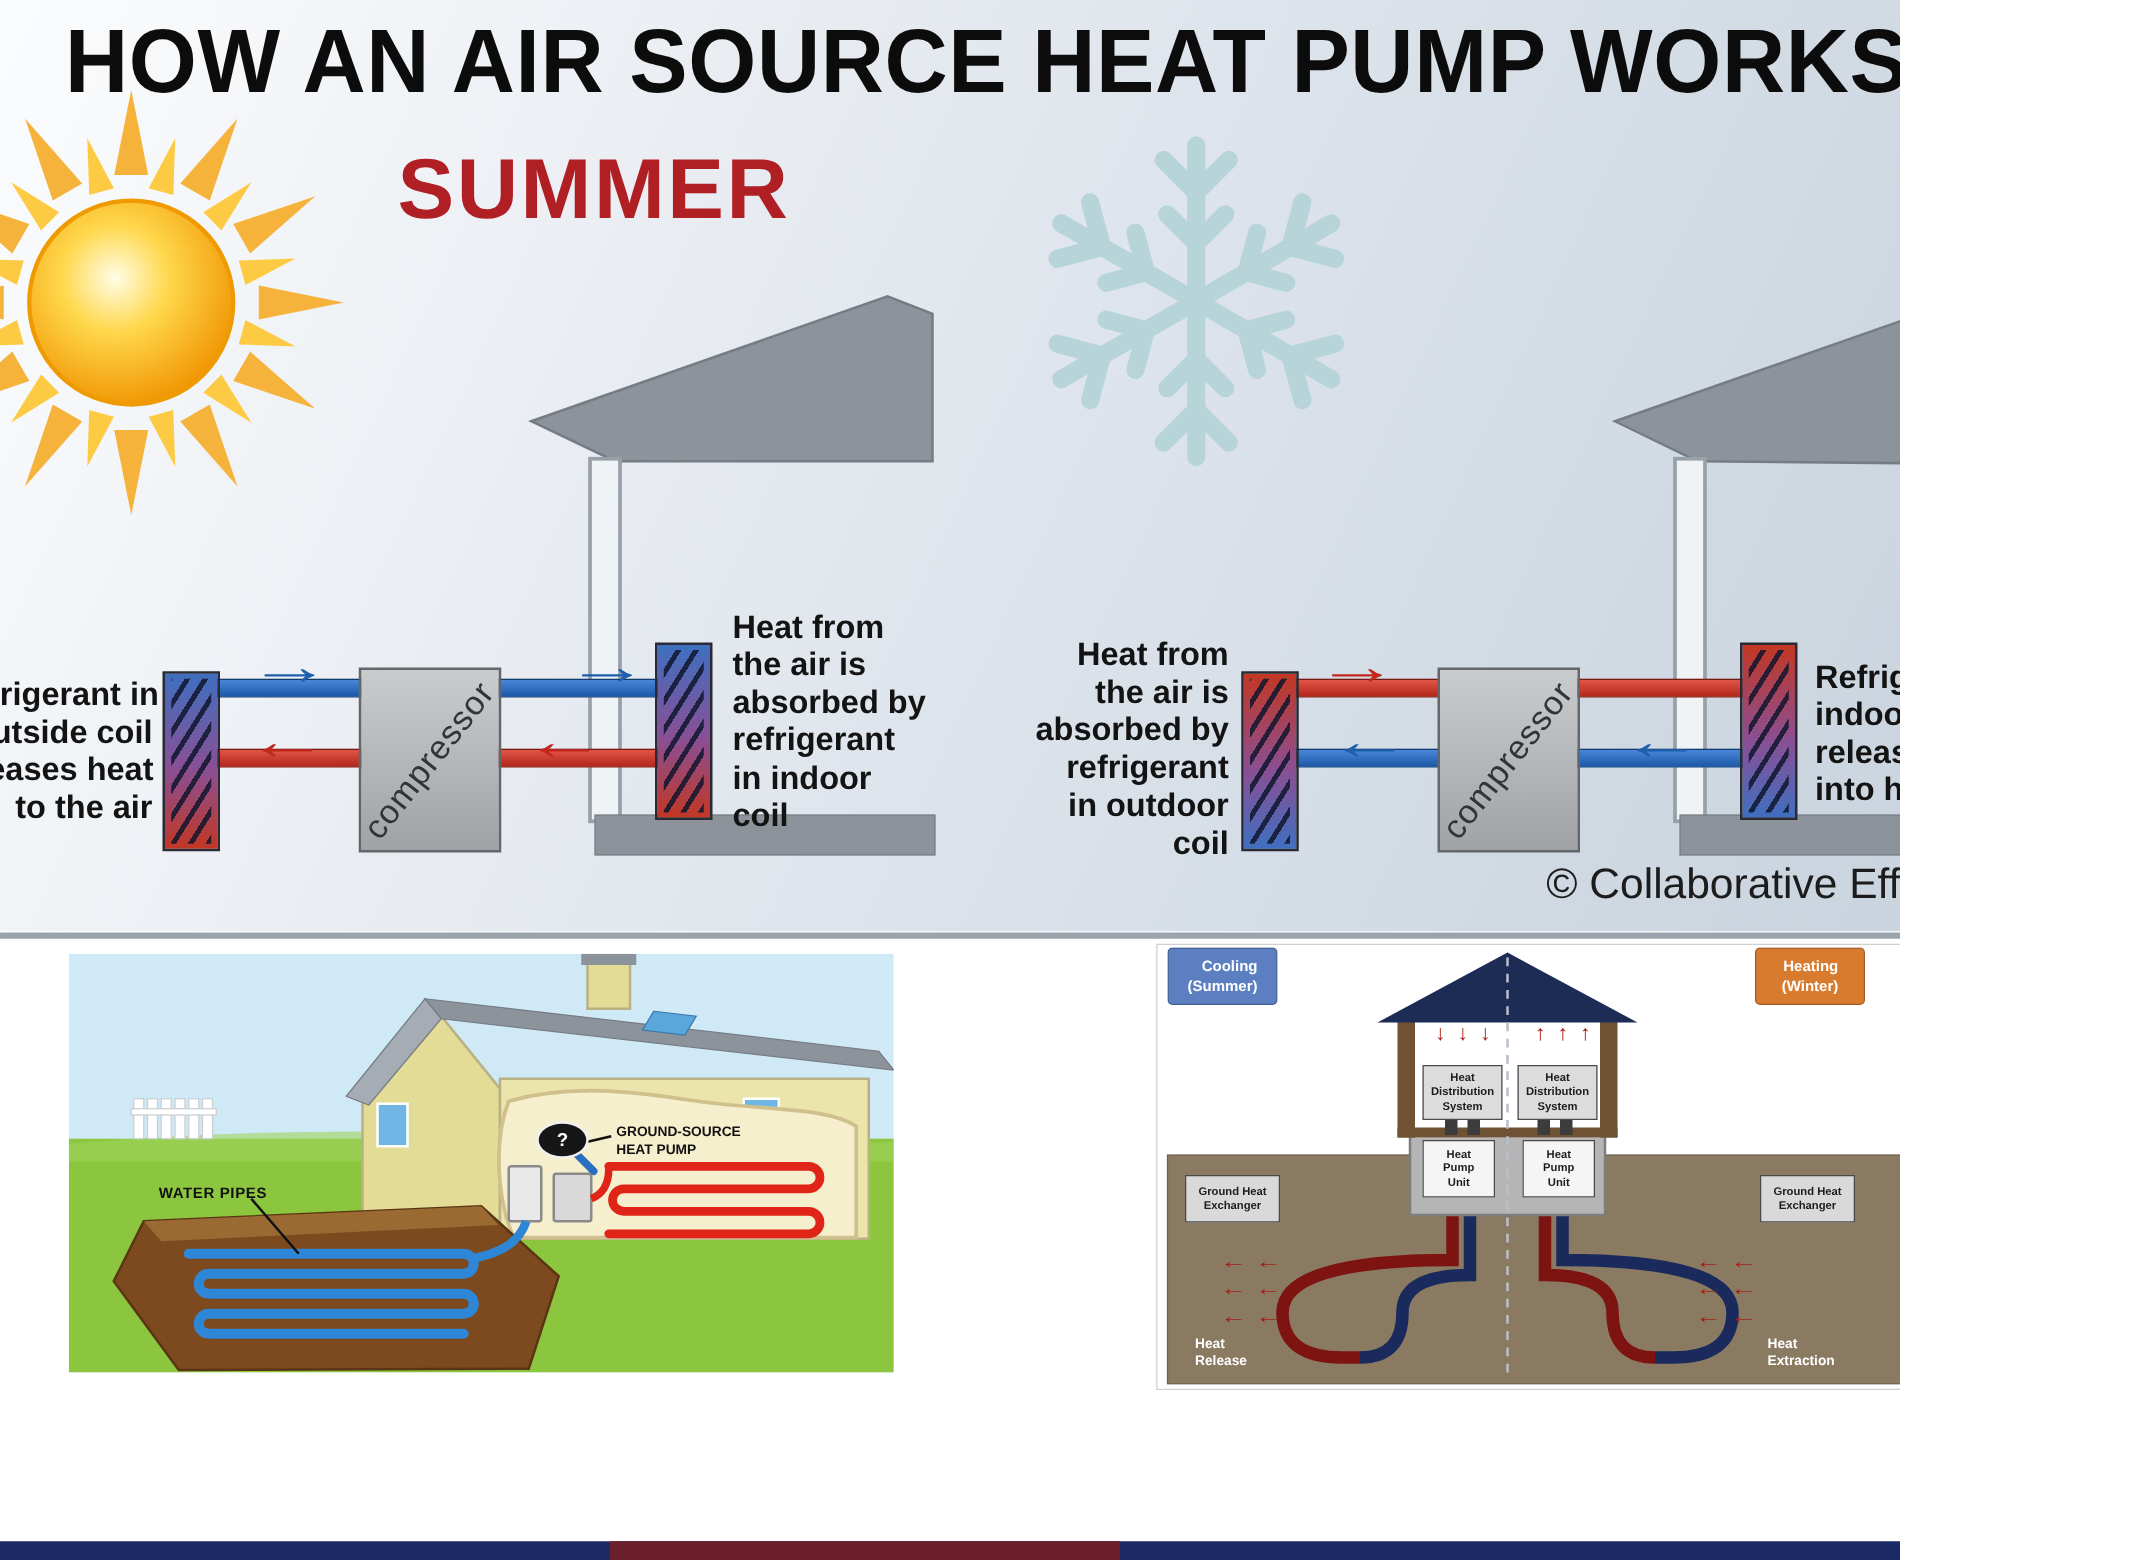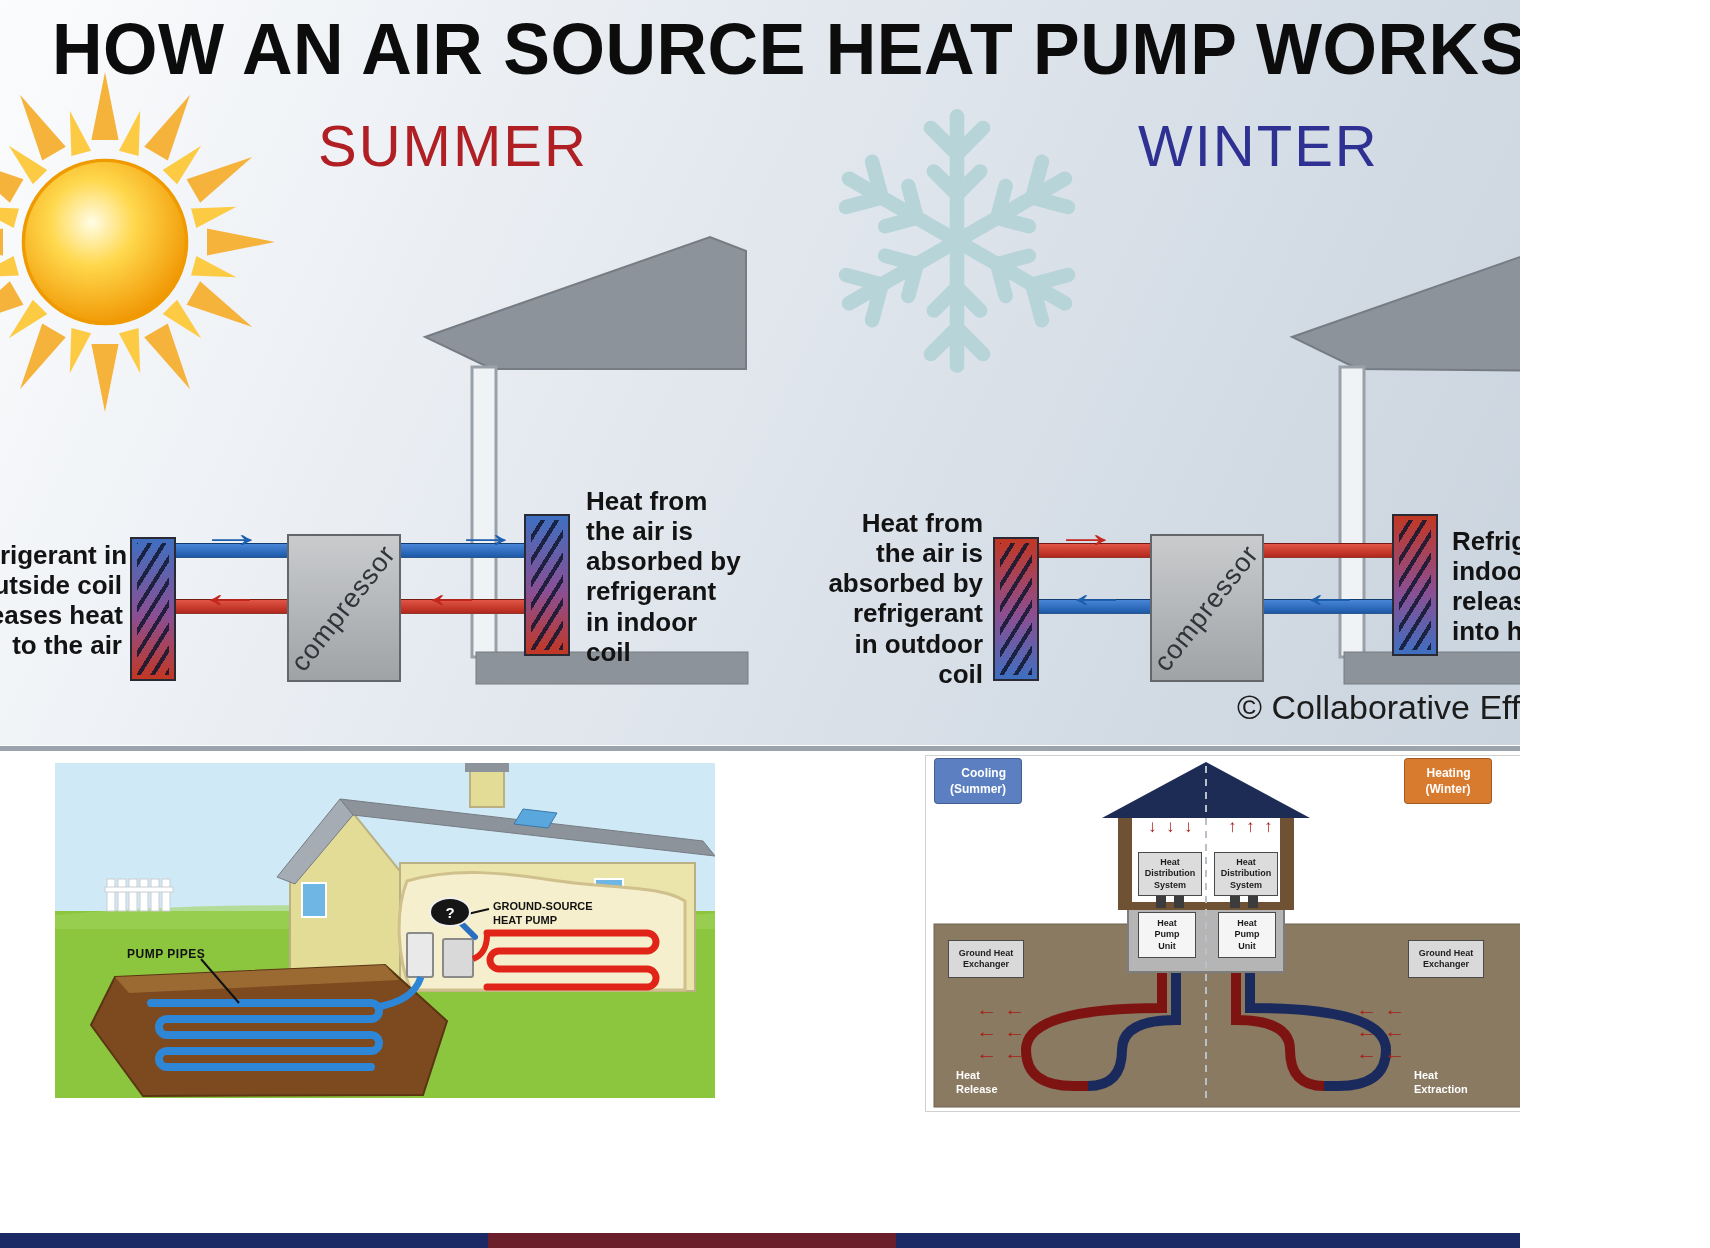--- a/index.html
+++ b/index.html
@@ -3,21 +3,21 @@
 <meta charset="utf-8">
 <style>
   html,body{margin:0;padding:0;background:#fff;}
   .page{position:relative;width:1520px;height:1248px;overflow:hidden;background:#fff;
         font-family:"Liberation Sans","DejaVu Sans",sans-serif;color:#111;}
   .abs{position:absolute;}
   .top-section{position:absolute;left:0;top:0;width:1710px;height:745px;
         background:linear-gradient(115deg,#fbfcfd 0%,#e9edf2 30%,#d5dde6 65%,#c6d1db 100%);}
   .main-title{position:absolute;left:52px;top:8px;font-size:70px;font-weight:800;color:#0c0c0c;
         white-space:nowrap;letter-spacing:0.5px;transform:scaleY(1.03);transform-origin:left top;}
-  .season{position:absolute;font-size:58px;font-weight:400;letter-spacing:2px;}
+  .season{position:absolute;font-size:68px;font-weight:700;letter-spacing:2px;}
   .season.summer{left:318px;top:112px;color:#b01f24;}
   .season.winter{left:1138px;top:112px;color:#2e3192;}
   .note{position:absolute;font-size:26px;font-weight:700;line-height:1.16;color:#131313;white-space:pre;}
   .note.right{text-align:right;}
   .clipwrap{position:absolute;overflow:hidden;}
   .copyright{font-size:34px;font-weight:400;color:#1c1c1c;white-space:nowrap;}
   .pipe{position:absolute;height:15px;box-sizing:border-box;border:1px solid rgba(0,0,0,.35);}
   .pipe.cold{background:linear-gradient(180deg,#4a86d8,#1c5aa8);}
   .pipe.hot{background:linear-gradient(180deg,#e05545,#b3281c);}
   .coil{position:absolute;width:46px;box-sizing:border-box;border:2px solid #2a2a35;}
@@ -106,21 +106,20 @@
       <use href="#sfspoke" transform="rotate(60 100 100)"></use>
       <use href="#sfspoke" transform="rotate(120 100 100)"></use>
       <use href="#sfspoke" transform="rotate(180 100 100)"></use>
       <use href="#sfspoke" transform="rotate(240 100 100)"></use>
       <use href="#sfspoke" transform="rotate(300 100 100)"></use>
     </g>
   </svg>
 
   <div class="main-title">HOW AN AIR SOURCE HEAT PUMP WORKS</div>
   <div class="season summer">SUMMER</div>
-  <div class="season winter">WINTER</div>
 
   <svg class="abs" style="left:420px;top:233px;" width="330" height="455" viewBox="0 0 330 455">
     <polygon points="5,104 290,4 326,18 326,136 72,136" fill="#8d939b" stroke="#767c83" stroke-width="2"></polygon>
     <rect x="52" y="134" width="24" height="290" fill="#f0f3f6" stroke="#99a1a8" stroke-width="3"></rect>
     <rect x="56" y="419" width="272" height="32" fill="#8d939b" stroke="#767c83"></rect>
   </svg>
 
   <svg class="abs" style="left:1288px;top:233px;" width="290" height="455" viewBox="0 0 290 455">
     <polygon points="4,104 252,17 286,30 286,138 70,136" fill="#8d939b" stroke="#767c83" stroke-width="2"></polygon>
     <rect x="52" y="134" width="24" height="290" fill="#f0f3f6" stroke="#99a1a8" stroke-width="3"></rect>
@@ -205,21 +204,21 @@
       <rect x="388" y="176" width="30" height="38" rx="2" fill="#d9d9d9" stroke="#8a8a8a" stroke-width="2"></rect>
       <polygon points="60,214 330,202 392,258 368,332 88,333 36,262" fill="#7c4a1e" stroke="#5a3513" stroke-width="2"></polygon>
       <polygon points="60,214 330,202 344,217 74,230" fill="#9b6a33"></polygon>
       <path d="M96,240 H316 a8,8 0 0 1 0,16 H112 a8,8 0 0 0 0,16 H316 a8,8 0 0 1 0,16 H112 a8,8 0 0 0 0,16 H316" fill="none" stroke="#2e86d6" stroke-width="8" stroke-linecap="round"></path>
       <path d="M366,214 C360,232 344,240 322,244" fill="none" stroke="#2e86d6" stroke-width="7"></path>
       <path d="M418,196 C428,192 432,184 432,172" fill="none" stroke="#e02418" stroke-width="6"></path>
       <line x1="146" y1="196" x2="184" y2="240" stroke="#111111" stroke-width="2"></line>
       <line x1="434" y1="146" x2="404" y2="153" stroke="#111111" stroke-width="2"></line>
       <line x1="404" y1="158" x2="420" y2="174" stroke="#2b6fc0" stroke-width="6" stroke-linecap="round"></line>
     </svg>
-    <div class="gs-label" style="left:72px;top:184px;font-size:12px;letter-spacing:0.5px;">PUMP PIPES</div>
+    <div class="gs-label" style="left:72px;top:184px;font-size:12px;letter-spacing:0.5px;">WATER PIPES</div>
     <div class="gs-label" style="left:438px;top:136px;font-size:11px;line-height:1.3;white-space:pre-line;">GROUND-SOURCE
 HEAT PUMP</div>
     <div class="gs-help" style="left:374px;top:134px;">?</div>
   </div>
 
   <div class="panel right-panel" style="left:925px;top:755px;width:630px;height:357px;">
     <svg width="630" height="357" viewBox="0 0 630 357">
       <rect x="8" y="168" width="614" height="183" fill="#8a7a62" stroke="#6e6250" stroke-width="1"></rect>
       <path d="M236,212 L236,252 Q100,252 100,294 Q100,330 148,330 L162,330" stroke="#7d1411" stroke-width="10" fill="none"></path>
       <path d="M162,330 Q196,330 196,294 Q196,264 250,264 L250,212" stroke="#1a2a5c" stroke-width="10" fill="none"></path>

